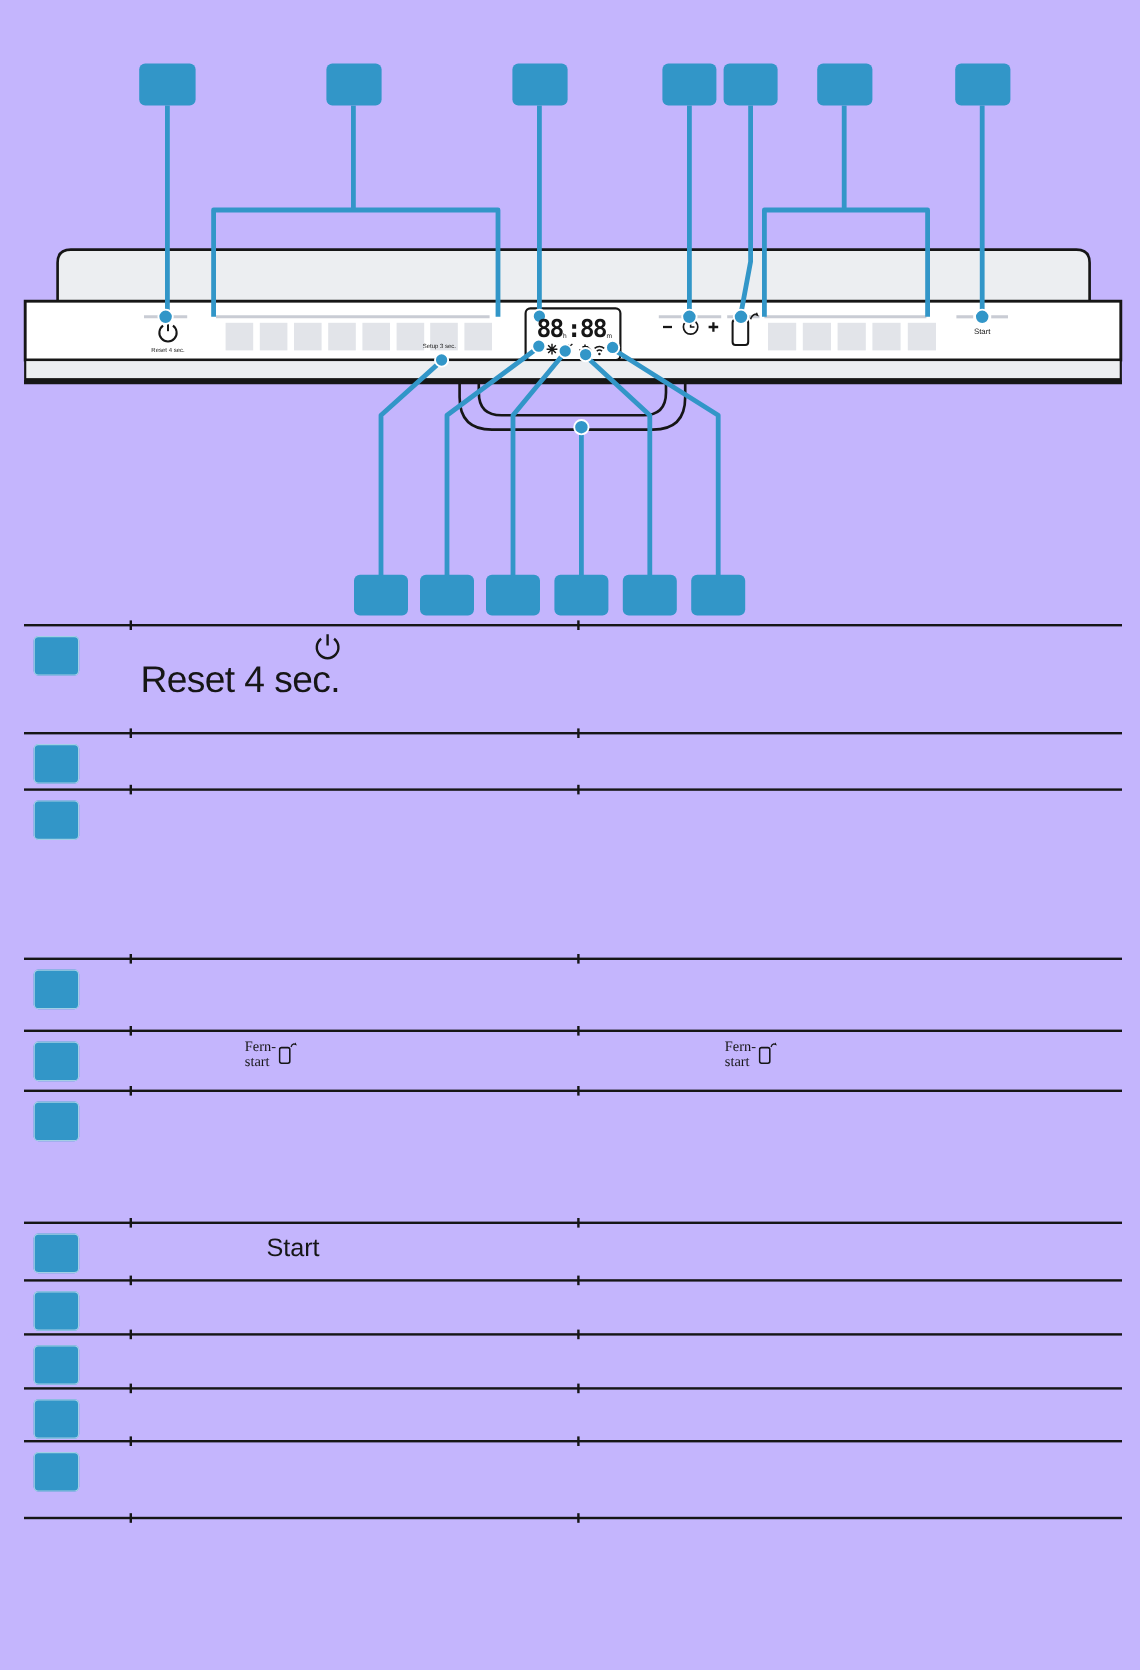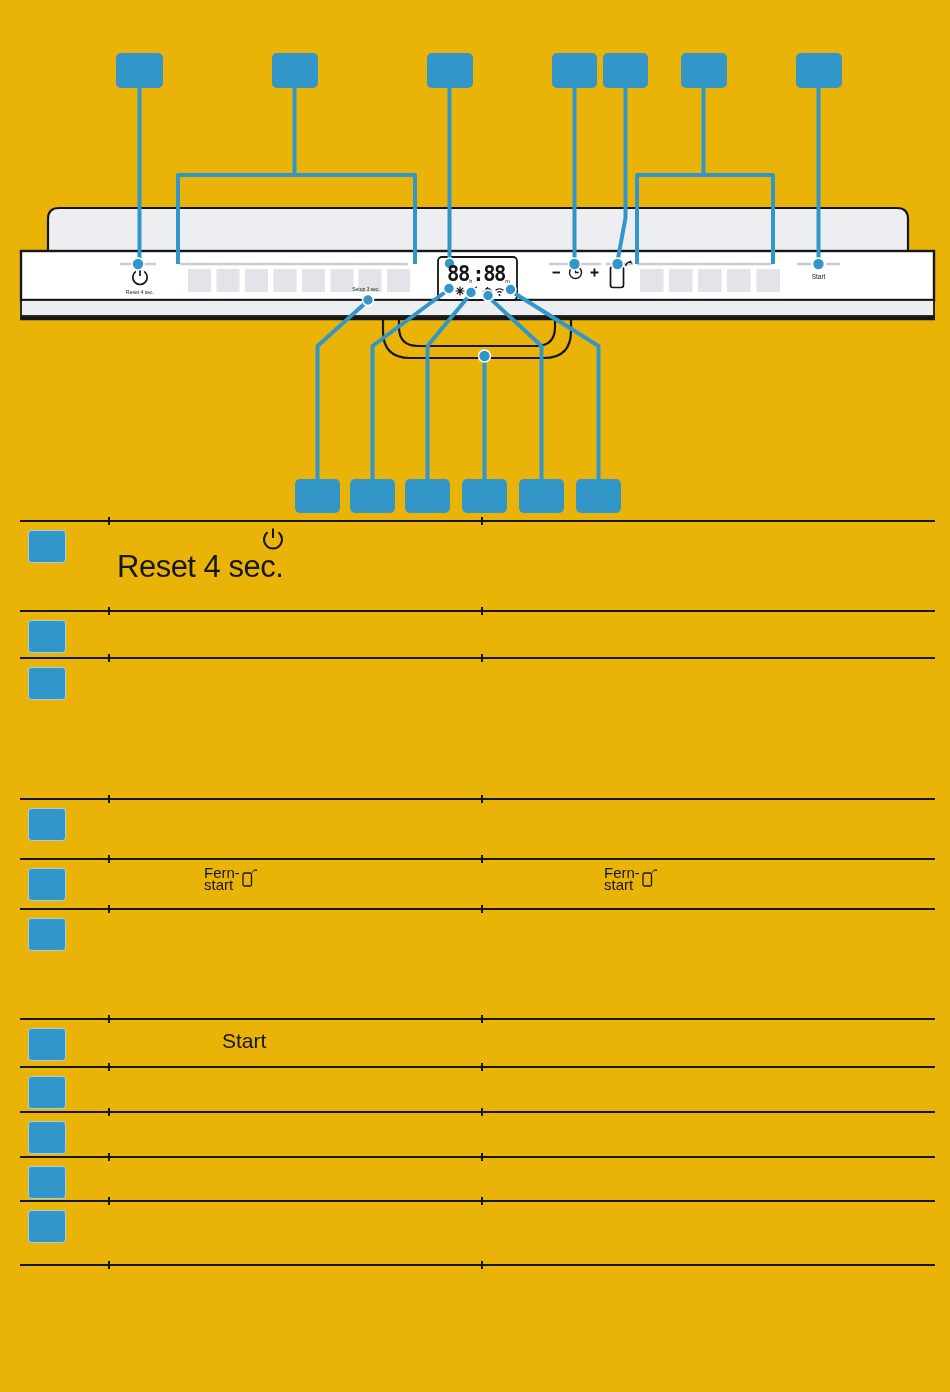--- a/index.html
+++ b/index.html
@@ -5,21 +5,21 @@
   :root{
     --accent:#3296c8;
     --panel-fill:#eceef1;
     --button-fill:#e2e4e9;
     --line-dark:#161616;
     --separator:#c9ccd4;
   }
   *{margin:0;padding:0;box-sizing:border-box;}
   html,body{background:#fff;}
   body{font-family:"Liberation Sans",sans-serif;color:var(--line-dark);}
-  .page{position:relative;width:950px;height:1392px;background:#eab308;overflow:hidden;}
+  .page{position:relative;width:950px;height:1392px;background:#c4b5fd;overflow:hidden;}
 
   
   .diagram-svg{position:absolute;left:0;top:0;}
   .st-dark{stroke:var(--line-dark);fill:none;}
   .f-panel{fill:var(--panel-fill);}
   .f-white{fill:#ffffff;}
   .f-btn{fill:var(--button-fill);}
   .st-sep{stroke:var(--separator);stroke-width:2.6;fill:none;}
   .bl{stroke:var(--accent);stroke-width:4;fill:none;stroke-linejoin:round;}
   .bx{fill:var(--accent);}
@@ -54,21 +54,21 @@
   .bottom-rule::before{left:87.5px;}
   .bottom-rule::after{left:460.5px;}
 
   .badge{
     position:absolute;left:8px;top:8px;width:38px;height:33px;border-radius:4px;
     background:var(--accent);box-shadow:0 0 0 1px rgba(255,255,255,.55) inset;
   }
   .reset-text{position:absolute;left:97px;top:26px;font-size:31px;line-height:38px;letter-spacing:-0.5px;color:var(--line-dark);}
   .start-text{position:absolute;left:202px;top:9px;font-size:21px;color:var(--line-dark);}
   .fern{position:absolute;top:7px;display:flex;align-items:flex-start;}
-  .fern .txt{font-size:15px;line-height:11.5px;color:var(--line-dark);}
+  .fern .txt{font-size:12px;line-height:11.5px;color:var(--line-dark);font-family:Liberation Serif, serif;}
   .fern svg{margin-left:2px;margin-top:1px;}
 </style>
 </head>
 <body>
 
 <div class="page">
 
   <svg class="diagram-svg" width="950" height="520" viewBox="0 0 950 520">
 
     <path class="f-panel st-dark" stroke-width="2.2" d="M48,253 L48,219 Q48,208 59,208 L897,208 Q908,208 908,219 L908,253 Z"></path>

